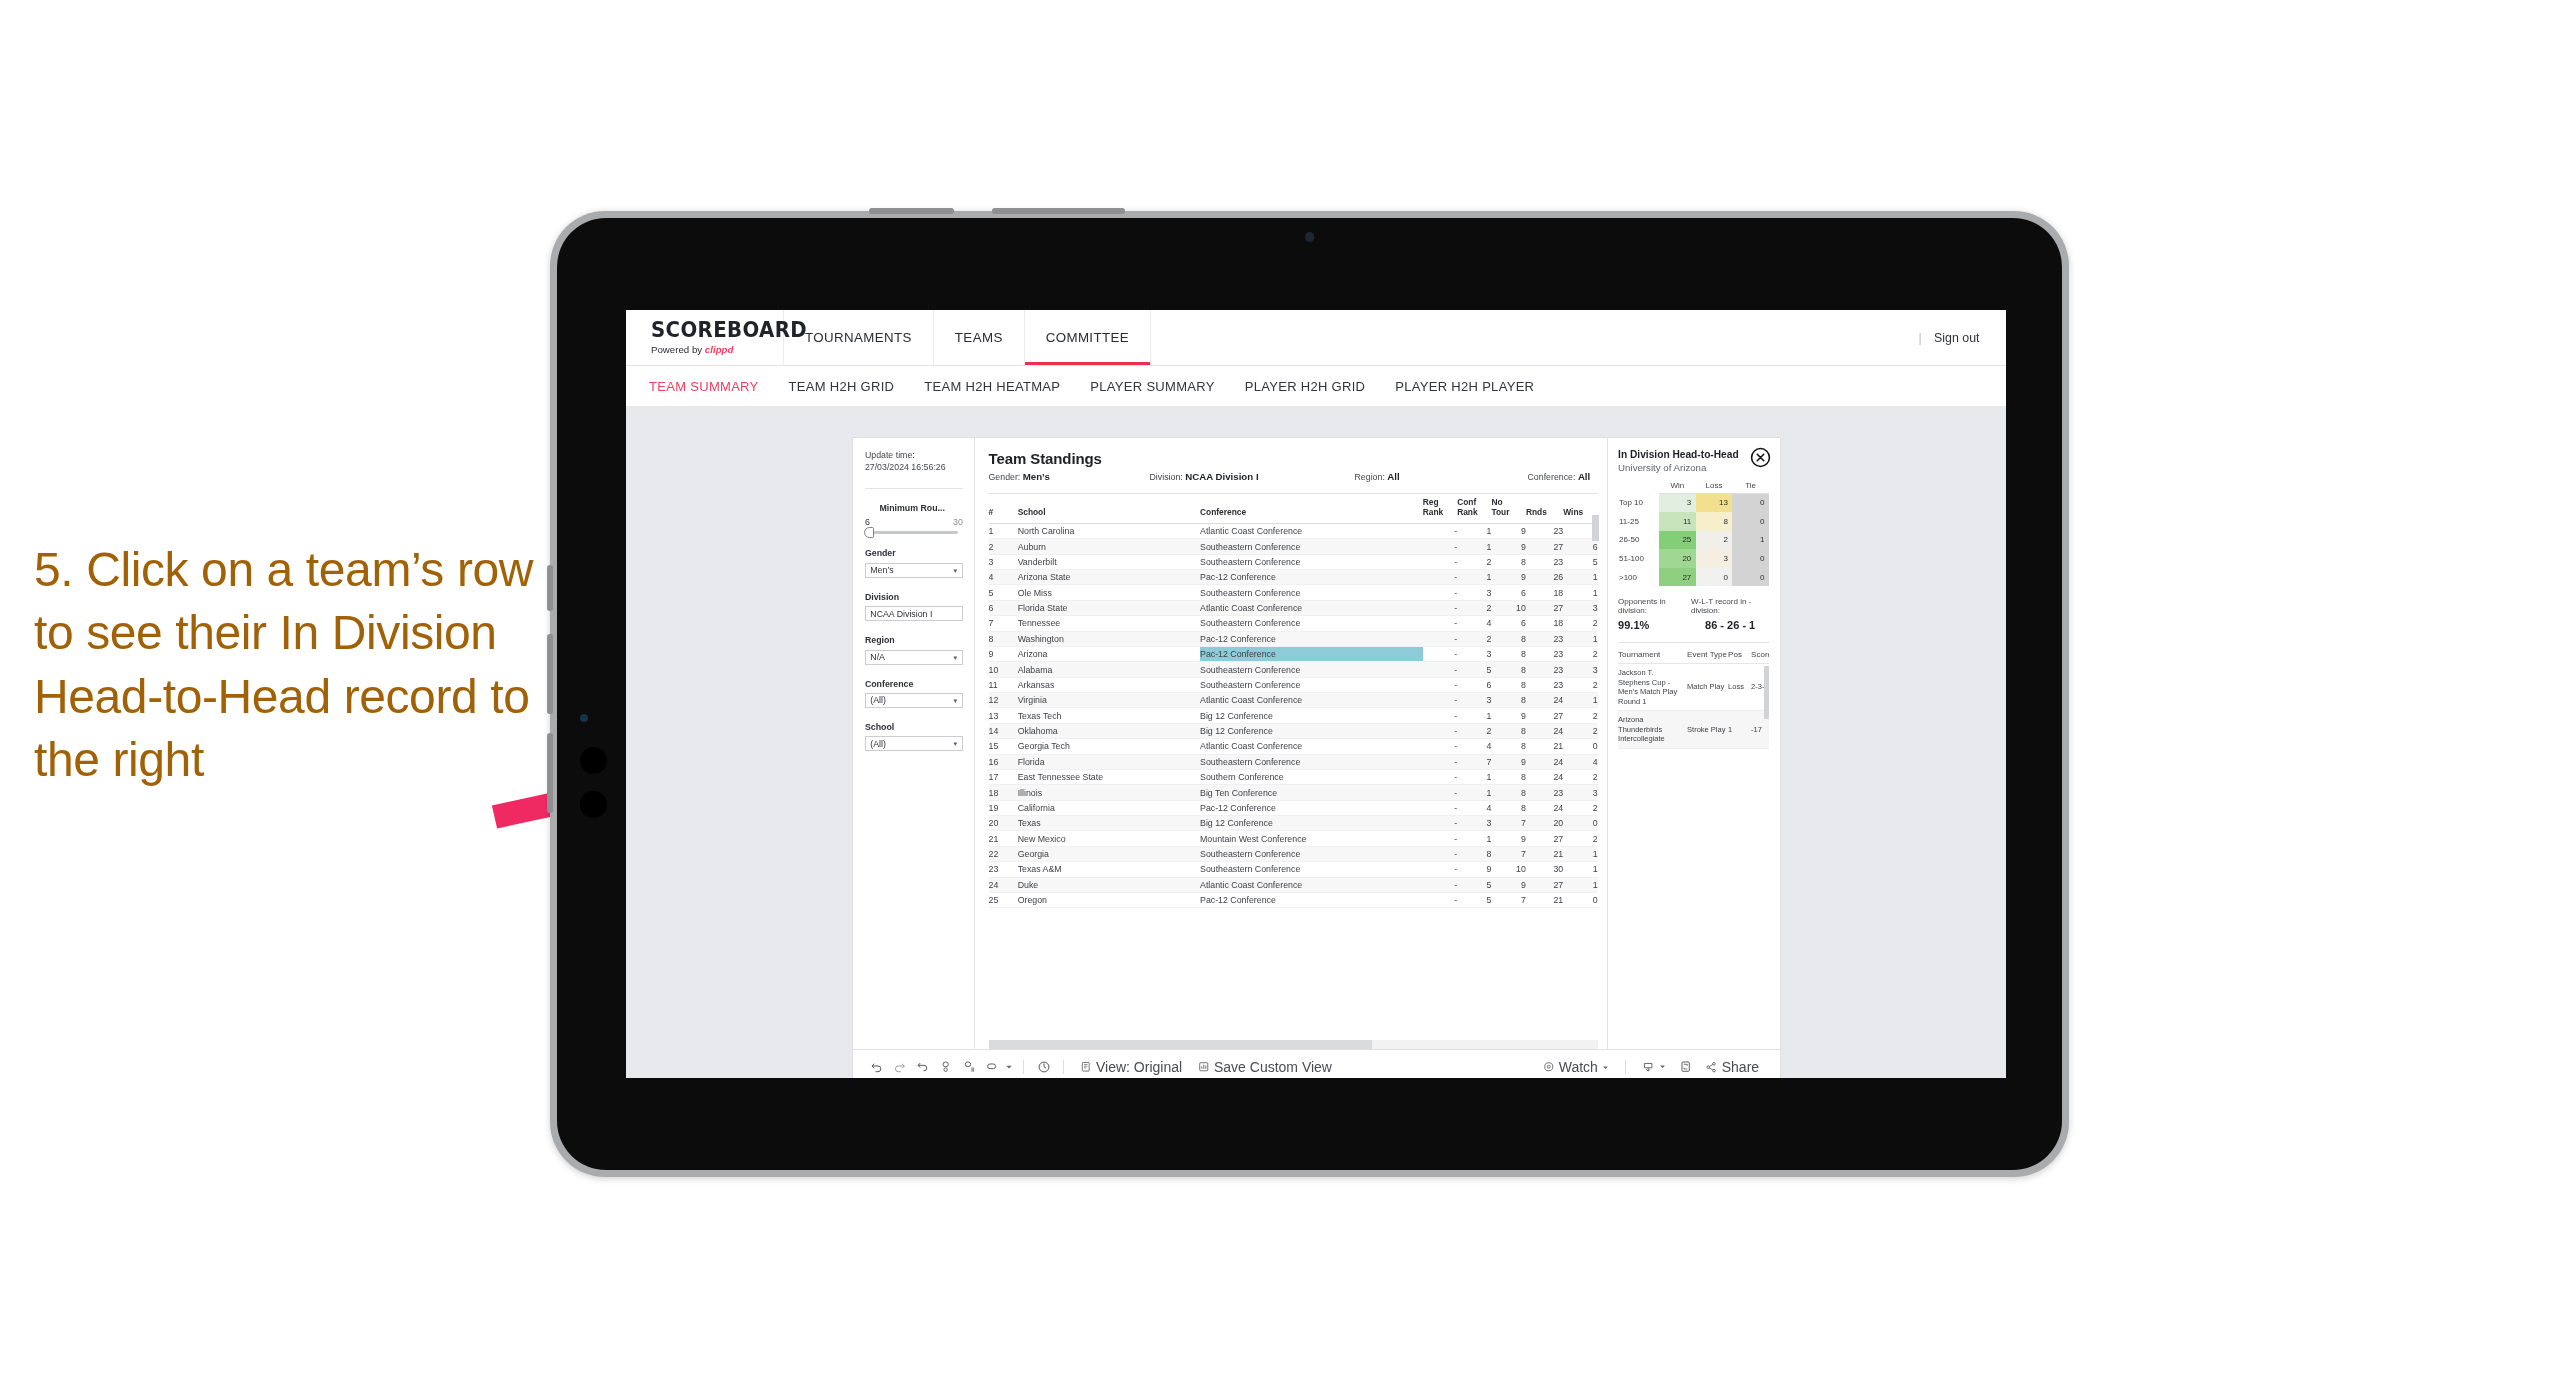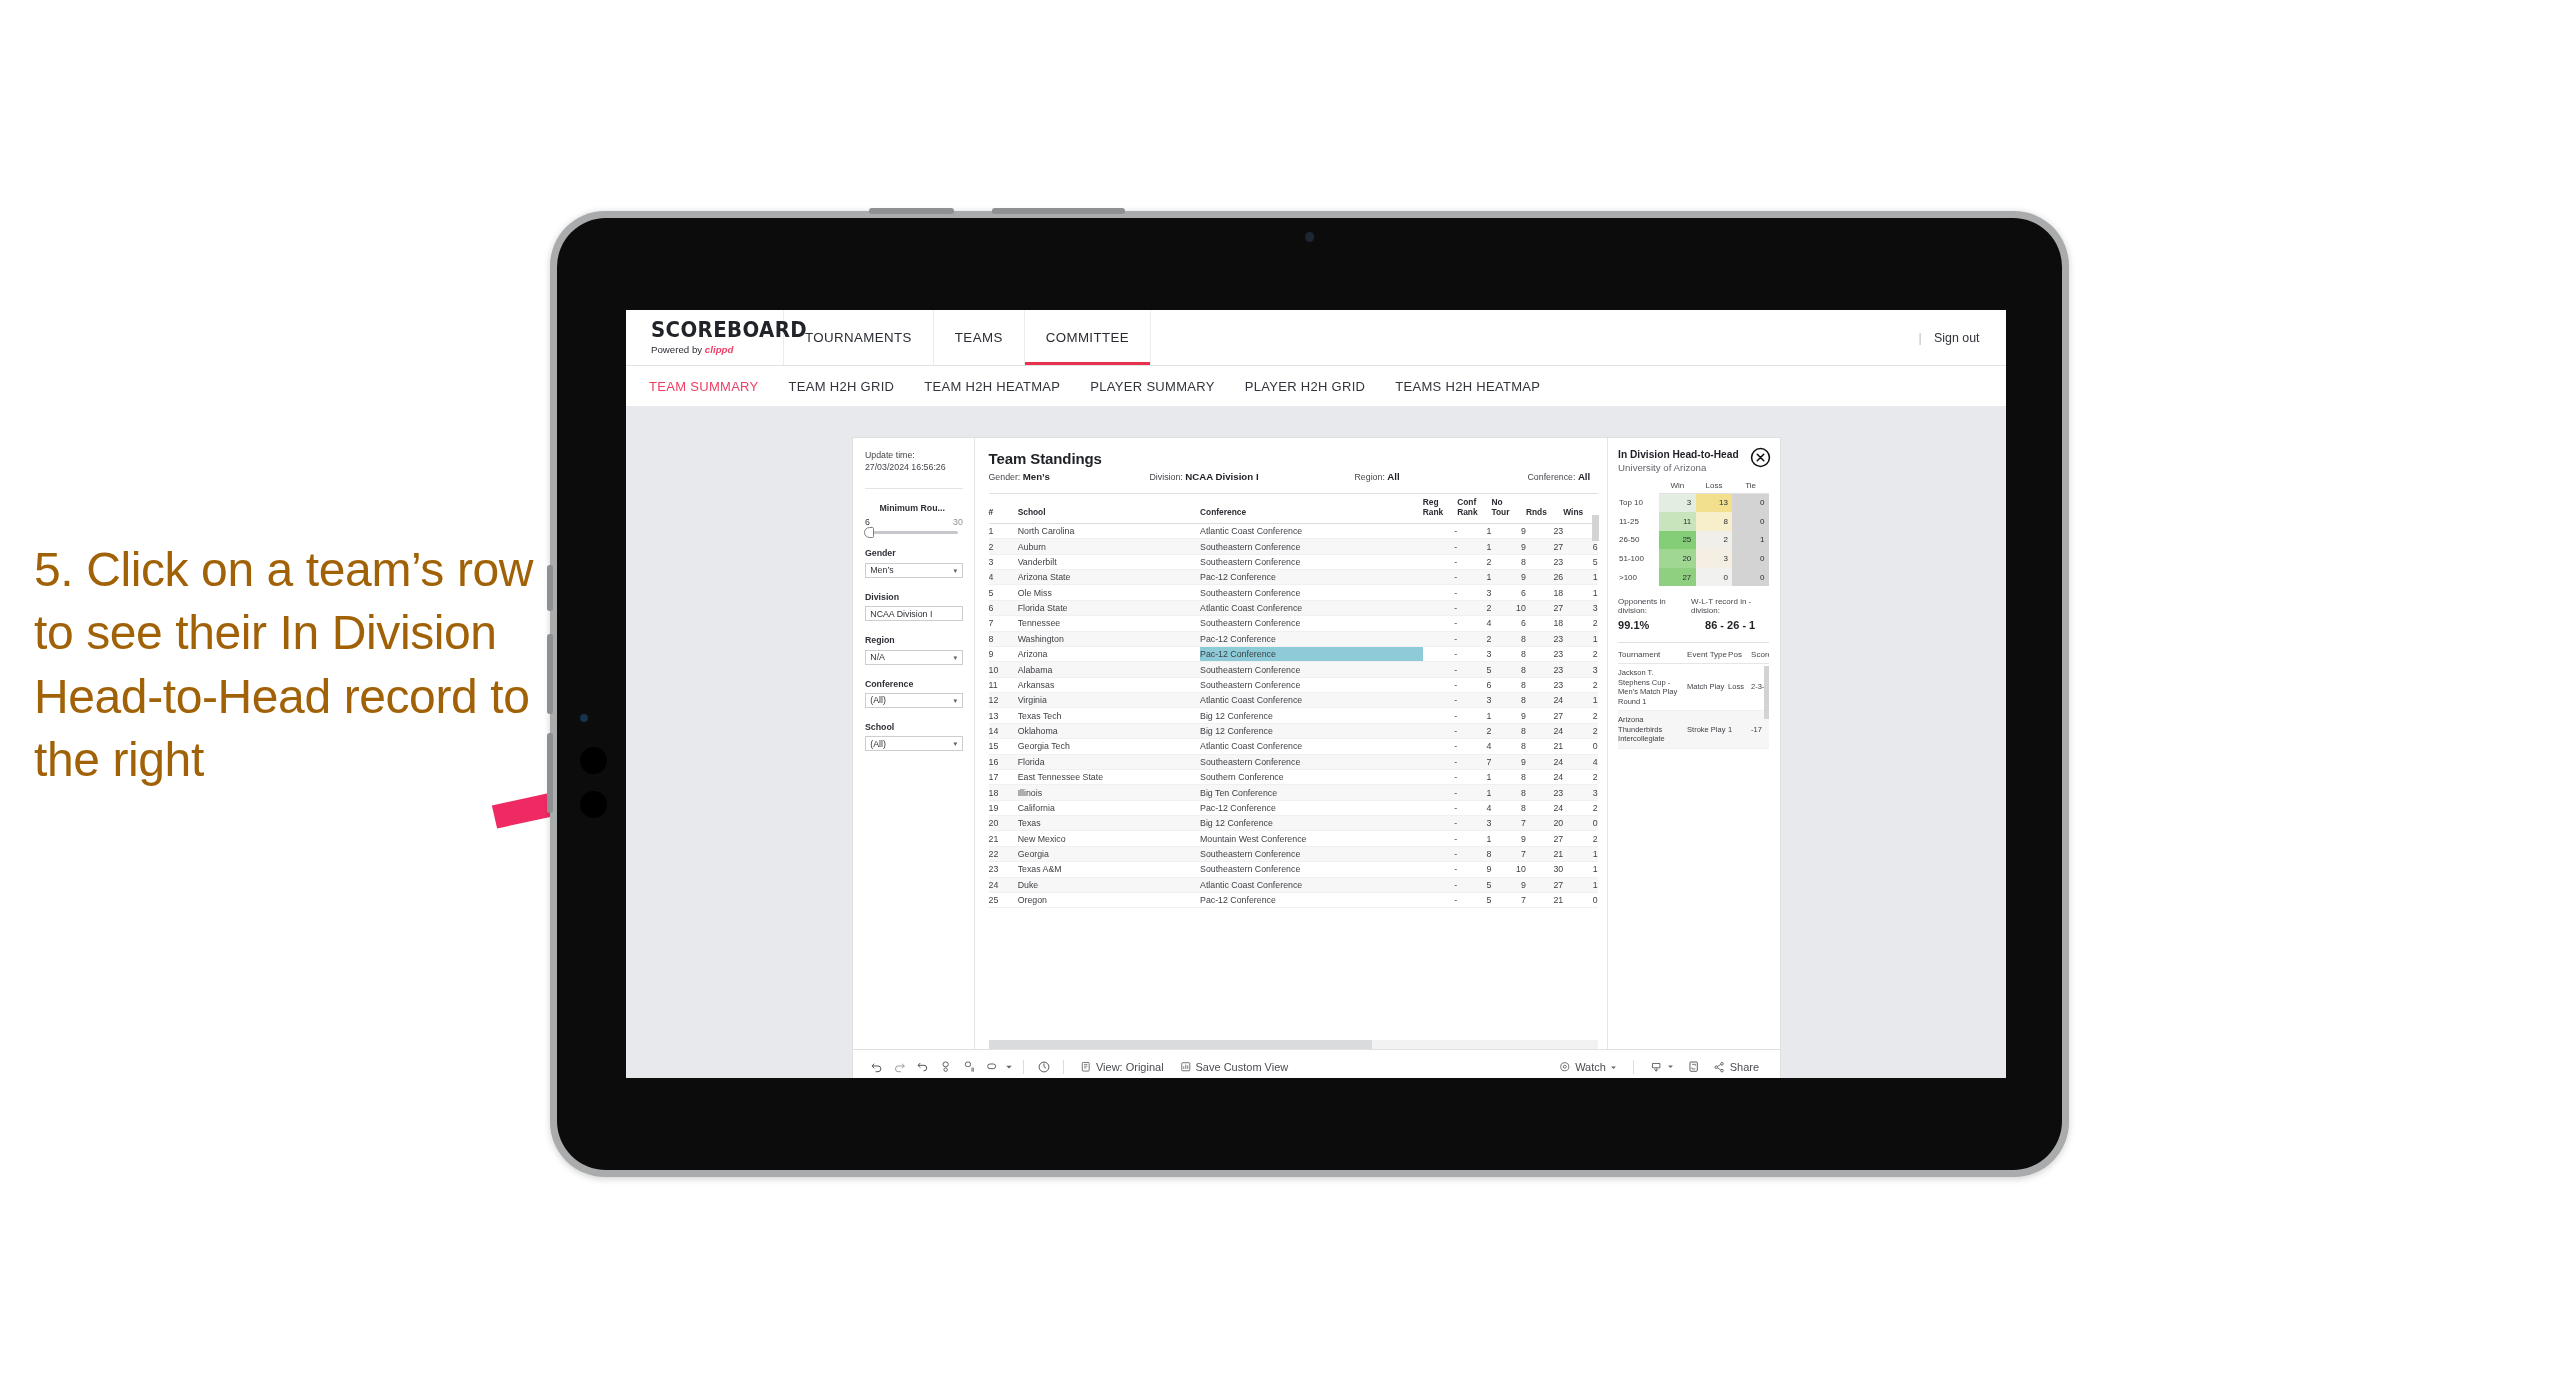--- a/index.html
+++ b/index.html
@@ -264,21 +264,21 @@
   .t-type{width:41px;}
   .t-pos{width:23px;}
   .t-score{width:28px;}
   #tourn-wrap{position:relative;max-height:110px;overflow:hidden;}
   #tourn-vscroll{position:absolute;right:0;top:23px;width:5.3px;height:53px;background:#d2d3d5;}
 
   
   #viz-toolbar{
     height:35px;border-top:0.9px solid #e0e0e0;background:#fff;
     display:flex;align-items:center;padding:0 12.4px;box-sizing:border-box;
-    font-size:11px;color:#4a4c51;gap:0;
+    font-size:14px;color:#4a4c51;gap:0;
   }
   .tb-ico{width:23px;height:23px;display:flex;align-items:center;justify-content:center;cursor:pointer;}
   .tb-sep{width:0.9px;height:14px;background:#dcdcdc;margin:0 8px;}
   .tb-txt{display:flex;align-items:center;gap:4.4px;padding:0 8px;cursor:pointer;white-space:nowrap;}
   #tb-spacer{flex:1;}
 </style>
 </head>
 <body>
 
 <div id="annotation">5. Click on a team’s row to see their In Division Head-to-Head record to the right</div>
@@ -318,21 +318,21 @@
           <span>Sign out</span>
         </div>
       </div>
 
       <div id="subtabs">
         <div class="subtab active">TEAM SUMMARY</div>
         <div class="subtab">TEAM H2H GRID</div>
         <div class="subtab">TEAM H2H HEATMAP</div>
         <div class="subtab">PLAYER SUMMARY</div>
         <div class="subtab">PLAYER H2H GRID</div>
-        <div class="subtab">TEAMS H2H HEATMAP</div>
+        <div class="subtab">PLAYER H2H PLAYER</div>
       </div>
 
       <div id="viz-wrap">
         <div id="viz">
           <div id="viz-body">
 
             <div id="filters">
               <div id="update-time">
                 <span class="ut-val">Update time:</span>
                 <span class="ut-val">27/03/2024 16:56:26</span>

